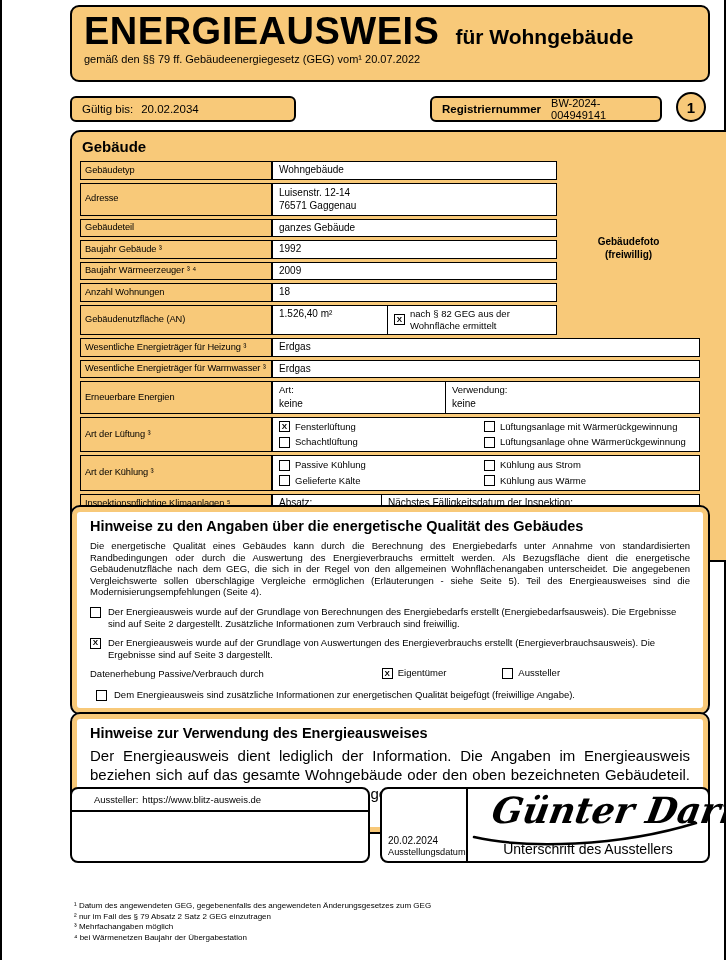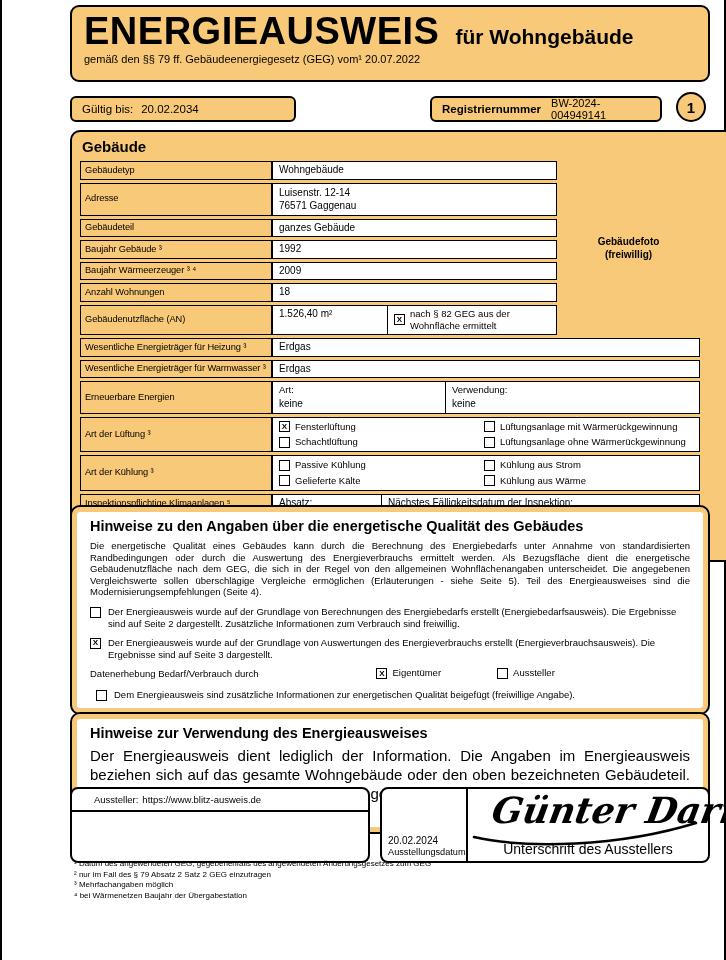--- a/index.html
+++ b/index.html
@@ -84,21 +84,21 @@
     justify-content:flex-end;padding:4px 6px;gap:1px;box-sizing:border-box;}
   .date-val{font-size:10px;}
   .date-lab{font-size:9.2px;}
   .sig-cell{flex:1;position:relative;display:flex;align-items:flex-end;justify-content:center;padding:4px 6px;}
   .sig-lab{font-size:14px;}
   .sig-svg{position:absolute;right:2px;top:-10px;width:246px;height:72px;overflow:visible;}
   .sig-text{font-family:"DejaVu Serif",serif;font-style:italic;font-weight:bold;font-size:36px;fill:#000;}
   .sig-stroke{stroke:#000;stroke-width:2.5;fill:none;stroke-linecap:round;}
 
   
-  .footnotes{position:absolute;left:74px;top:859px;font-size:8px;line-height:1.32;}
+  .footnotes{position:absolute;left:74px;top:901px;font-size:8px;line-height:1.32;}
 </style>
 </head>
 <body>
 
 <div class="page">
   <div class="edge edge-l"></div>
   <div class="edge edge-r"></div>
 
   <header class="header-box">
     <div class="title-row">
@@ -287,21 +287,21 @@
     <p class="intro">Die energetische Qualität eines Gebäudes kann durch die Berechnung des Energiebedarfs unter Annahme von standardisierten Randbedingungen oder durch die Auswertung des Energieverbrauchs ermittelt werden. Als Bezugsfläche dient die energetische Gebäudenutzfläche nach dem GEG, die sich in der Regel von den allgemeinen Wohnflächenangaben unterscheidet. Die angegebenen Vergleichswerte sollen überschlägige Vergleiche ermöglichen (Erläuterungen - siehe Seite 5). Teil des Energieausweises sind die Modernisierungsempfehlungen (Seite 4).</p>
     <div class="chk-item">
       <span class="cb"></span>
       <span class="chk-text">Der Energieausweis wurde auf der Grundlage von Berechnungen des Energiebedarfs erstellt (Energiebedarfsausweis). Die Ergebnisse sind auf Seite 2 dargestellt. Zusätzliche Informationen zum Verbrauch sind freiwillig.</span>
     </div>
     <div class="chk-item">
       <span class="cb">X</span>
       <span class="chk-text">Der Energieausweis wurde auf der Grundlage von Auswertungen des Energieverbrauchs erstellt (Energieverbrauchsausweis). Die Ergebnisse sind auf Seite 3 dargestellt.</span>
     </div>
     <div class="data-row">
-      <span>Datenerhebung Bedarf/Verbrauch durch</span>
+      <span>Datenerhebung Passive/Verbrauch durch</span>
       <span class="opt dr-opt1">
         <span class="cb">X</span>
         <span>Eigentümer</span>
       </span>
       <span class="opt dr-opt2">
         <span class="cb"></span>
         <span>Aussteller</span>
       </span>
     </div>
     <div class="chk-item extra">

